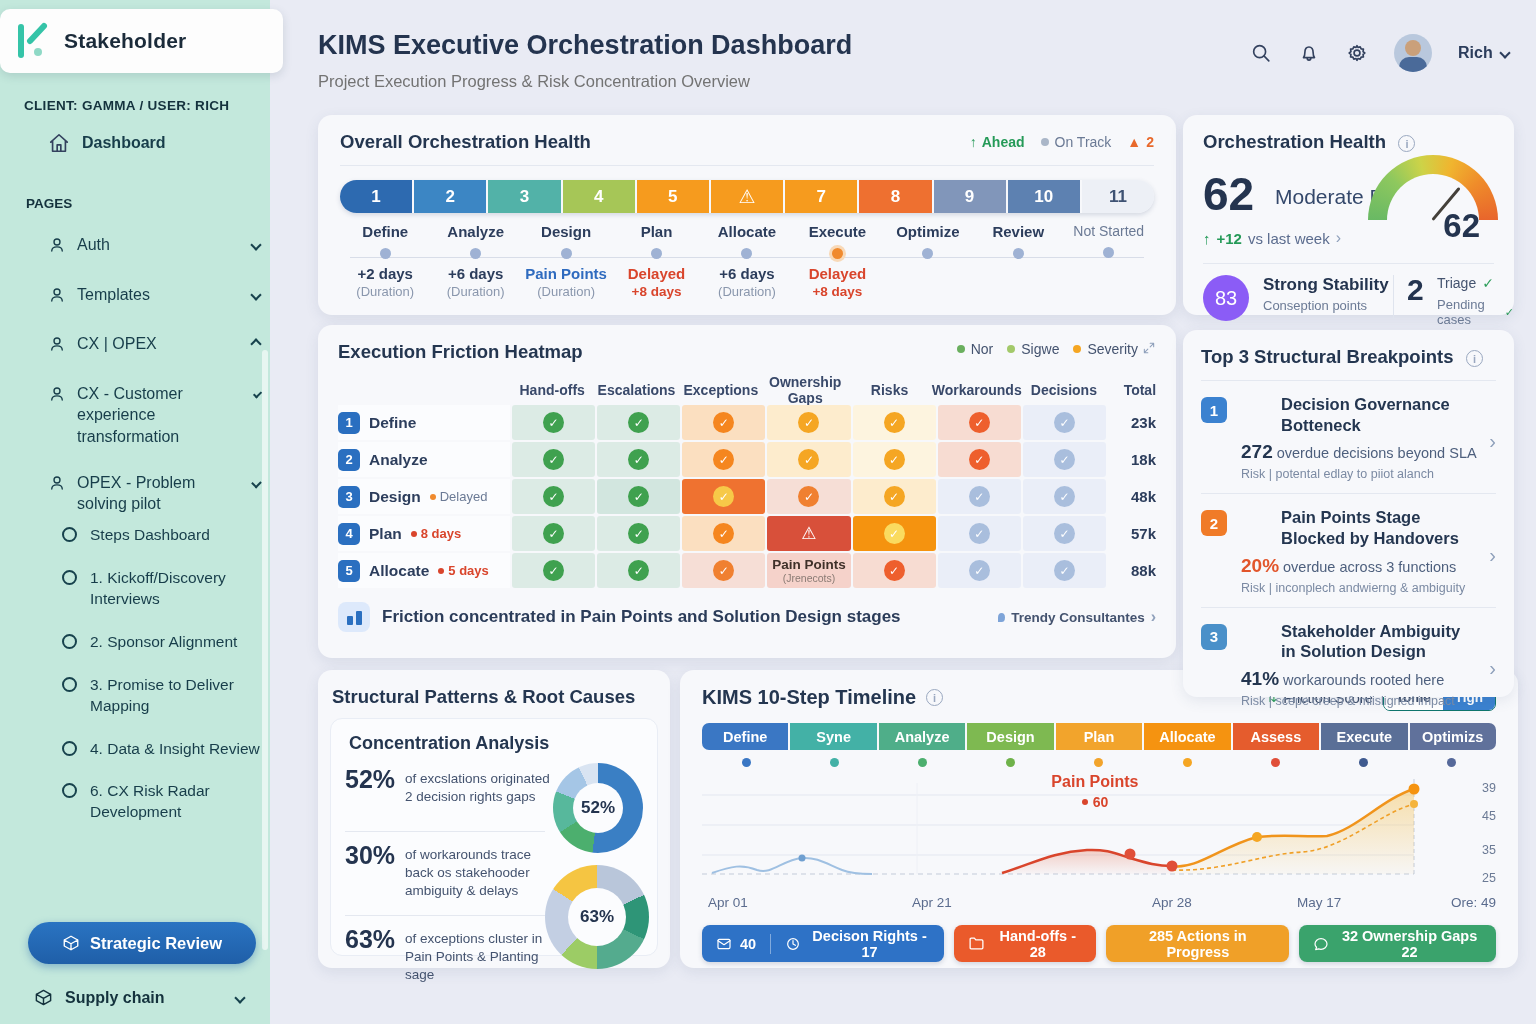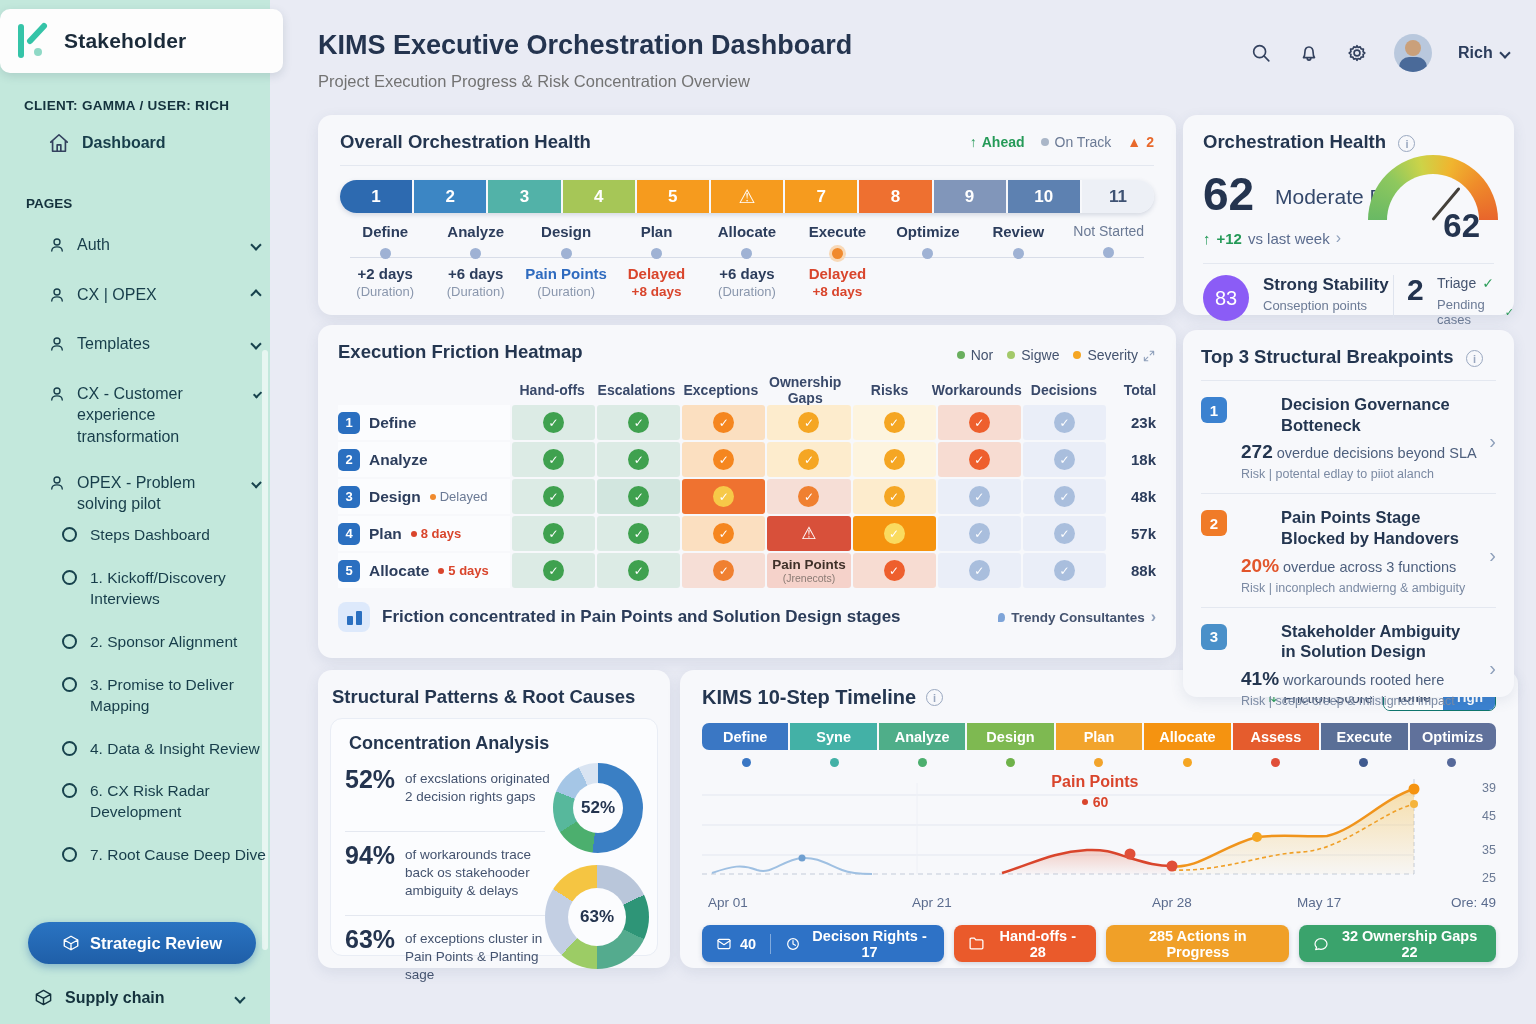--- a/index.html
+++ b/index.html
@@ -95,21 +95,21 @@
   .stab-title { position:absolute; left:80px; top:160px; font-size:17px; font-weight:700; color:#24344f; }
   .stab-sub { position:absolute; left:80px; top:183px; font-size:13px; color:#6b7a95; }
   .vdiv { position:absolute; left:210px; top:160px; width:1px; height:44px; background:#dfe4ee; }
   .triage-num { position:absolute; left:224px; top:158px; font-size:30px; font-weight:700; color:#24344f; }
   .triage-lbl { position:absolute; left:254px; top:160px; font-size:14px; color:#44536f; display:flex; gap:6px; align-items:center; }
   .triage-sub { position:absolute; left:254px; top:182px; font-size:13px; color:#6b7a95; display:flex; gap:18px; align-items:center; }
   .grn-ck { color:#2e9e5b; font-weight:700; }
 
   
   #panel-heatmap { left:318px; top:325px; width:858px; height:333px; padding:16px 20px; }
-  .hm-hdr { display:flex; align-items:flex-end; }
+  .hm-hdr { display:flex; align-items:flex-start; }
   .hm-legend { margin-left:auto; display:flex; gap:14px; align-items:center; font-size:14px; color:#44536f; }
   .hm-expand { color:#8fa0bb; margin-left:4px; }
   .hm-table { margin-top:14px; }
   .hm-cols { display:flex; align-items:center; height:26px; }
   .hm-col-label { width:172px; }
   .hm-col { flex:1; text-align:center; font-size:14px; font-weight:600; color:#39496a; }
   .hm-col-total { width:50px; text-align:right; font-size:14px; font-weight:600; color:#39496a; }
   .hm-row { display:flex; align-items:stretch; height:35px; margin-top:2px; }
   .hm-rowlabel { width:172px; display:flex; align-items:center; gap:9px; background:#fbfcfe; }
   .row-badge { width:22px; height:22px; border-radius:5px; background:#2a6fc0; color:#fff; font-size:13px; font-weight:700; display:flex; align-items:center; justify-content:center; }
@@ -219,30 +219,30 @@
               <path class="ic-stroke" stroke="#17424d" stroke-width="2" d="M5 20 C5 16 8 14.5 12 14.5 C16 14.5 19 16 19 20" fill="none"></path>
             </svg></span>
           <span>Auth</span>
           <span class="chev down"></span>
         </div>
         <div class="nav-item">
           <span class="nav-icon"><svg width="18" height="18" viewBox="0 0 24 24">
               <circle class="ic-stroke" stroke="#17424d" stroke-width="2" cx="12" cy="8" r="4" fill="none"></circle>
               <path class="ic-stroke" stroke="#17424d" stroke-width="2" d="M5 20 C5 16 8 14.5 12 14.5 C16 14.5 19 16 19 20" fill="none"></path>
             </svg></span>
-          <span>CX | OPEX</span>
-          <span class="chev up"></span>
+          <span>Templates</span>
+          <span class="chev down"></span>
         </div>
         <div class="nav-item">
           <span class="nav-icon"><svg width="18" height="18" viewBox="0 0 24 24">
               <circle class="ic-stroke" stroke="#17424d" stroke-width="2" cx="12" cy="8" r="4" fill="none"></circle>
               <path class="ic-stroke" stroke="#17424d" stroke-width="2" d="M5 20 C5 16 8 14.5 12 14.5 C16 14.5 19 16 19 20" fill="none"></path>
             </svg></span>
-          <span>Templates</span>
-          <span class="chev down"></span>
+          <span>CX | OPEX</span>
+          <span class="chev up"></span>
         </div>
         <div class="nav-item">
           <span class="nav-icon"><svg width="18" height="18" viewBox="0 0 24 24">
               <circle class="ic-stroke" stroke="#17424d" stroke-width="2" cx="12" cy="8" r="4" fill="none"></circle>
               <path class="ic-stroke" stroke="#17424d" stroke-width="2" d="M5 20 C5 16 8 14.5 12 14.5 C16 14.5 19 16 19 20" fill="none"></path>
             </svg></span>
           <span>CX - Customer experience transformation</span>
           <span class="chev down"></span>
         </div>
         <div class="nav-item">
@@ -271,24 +271,20 @@
           <span class="radio"></span>
           <span>3. Promise to Deliver Mapping</span>
         </div>
         <div class="step-item">
           <span class="radio"></span>
           <span>4. Data &amp; Insight Review</span>
         </div>
         <div class="step-item">
           <span class="radio"></span>
           <span>6. CX Risk Radar Development</span>
-        </div>
-        <div class="step-item">
-          <span class="radio"></span>
-          <span>7. Root Cause Deep Dive</span>
         </div>
       </div>
     <button class="strategic-btn">
       <svg width="18" height="18" viewBox="0 0 24 24">
           <path class="ic-stroke" stroke="#fff" stroke-width="2" d="M12 3 L21 8 L12 13 L3 8 Z M3 8 V16 L12 21 L21 16 V8 M12 13 V21"></path>
         </svg>
       <span>Strategic Review</span>
     </button>
     <div class="supply-row">
       <svg width="19" height="19" viewBox="0 0 24 24">
@@ -675,21 +671,21 @@
   <div class="card" id="panel-patterns">
     <span class="card-title">Structural Patterns &amp; Root Causes</span>
     <div class="pat-inner">
       <div class="pat-sub">Concentration Analysis</div>
       <div id="pat-rows">
           <div class="pat-row" style="top: 46px;">
             <div class="pat-pct">52%</div>
             <div class="pat-desc">of excslations originated 2 decision rights gaps</div>
           </div>
           <div class="pat-row" style="top: 122px;">
-            <div class="pat-pct">94%</div>
+            <div class="pat-pct">30%</div>
             <div class="pat-desc">of workarounds trace back os stakehooder ambiguity &amp; delays</div>
           </div>
           <div class="pat-row" style="top: 206px;">
             <div class="pat-pct">63%</div>
             <div class="pat-desc">of exceptions cluster in Pain Points &amp; Planting sage</div>
           </div>
           <div class="pat-div" style="top: 112px;"></div>
           <div class="pat-div" style="top: 196px;"></div>
         </div>
       <div class="donut" id="donut1" style="background: conic-gradient(rgb(58, 127, 196) 0%, rgb(58, 127, 196) 52%, rgb(76, 175, 110) 52%, rgb(76, 175, 110) 66%, rgb(87, 184, 156) 66%, rgb(87, 184, 156) 81%, rgb(165, 198, 230) 81%, rgb(165, 198, 230) 93%, rgb(217, 228, 242) 93%, rgb(217, 228, 242) 100%);">

